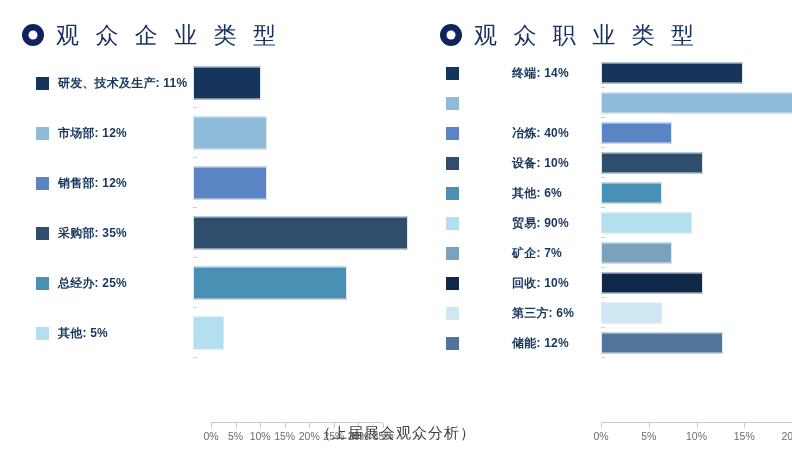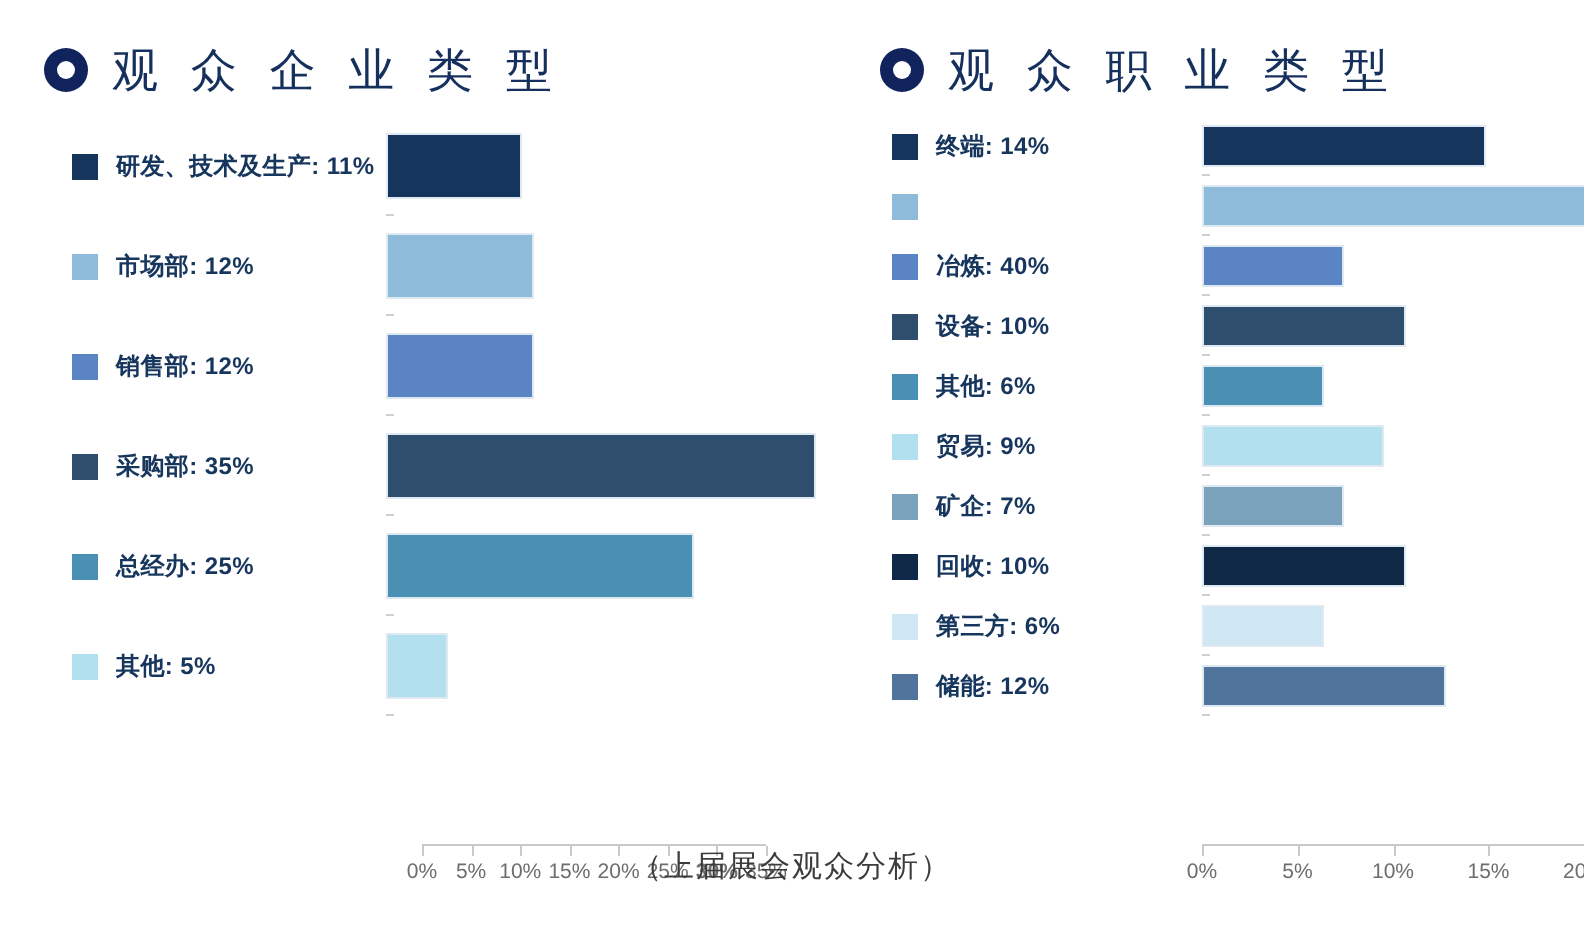--- a/index.html
+++ b/index.html
@@ -155,21 +155,21 @@
   
   .panel-left .chart-body  { margin-top: 2px; }
   .panel-left .row         { height: 50px; }
   .panel-left .legend      { width: 175px; padding-left: 18px; }
   .panel-left .bar         { height: 33px; }
   .panel-left .axis        { left: 193px; right: 25px; top: 364px; }
 
   
   .panel-right .chart-body { margin-top: 2px; }
   .panel-right .row        { height: 30px; }
-  .panel-right .legend     { width: 165px; padding-left: 10px; }
+  .panel-right .legend     { width: 165px; padding-left: 10px; gap: 44px; }
   .panel-right .bar        { height: 21px; }
   .panel-right .axis       { left: 165px; right: 12px; top: 364px; }
 </style>
 </head>
 <body>
 
 <div class="page">
 
   <div class="panel panel-left">
     <div class="panel-title">
@@ -312,21 +312,21 @@
               <span class="legend-label">其他: 6%</span>
             </div>
             <div class="plot">
               <div class="bar" style="background: rgb(74, 144, 181); width: 30%;"></div>
               <div class="minor-tick" style="left: 0px; bottom: 0px;"></div>
             </div>
           </div>
           <div class="row">
             <div class="legend">
               <span class="swatch" style="background: rgb(179, 224, 238);"></span>
-              <span class="legend-label">贸易: 9%</span>
+              <span class="legend-label">贸易: 90%</span>
             </div>
             <div class="plot">
               <div class="bar" style="background: rgb(179, 224, 238); width: 45%;"></div>
               <div class="minor-tick" style="left: 0px; bottom: 0px;"></div>
             </div>
           </div>
           <div class="row">
             <div class="legend">
               <span class="swatch" style="background: rgb(123, 162, 189);"></span>
               <span class="legend-label">矿企: 7%</span>

